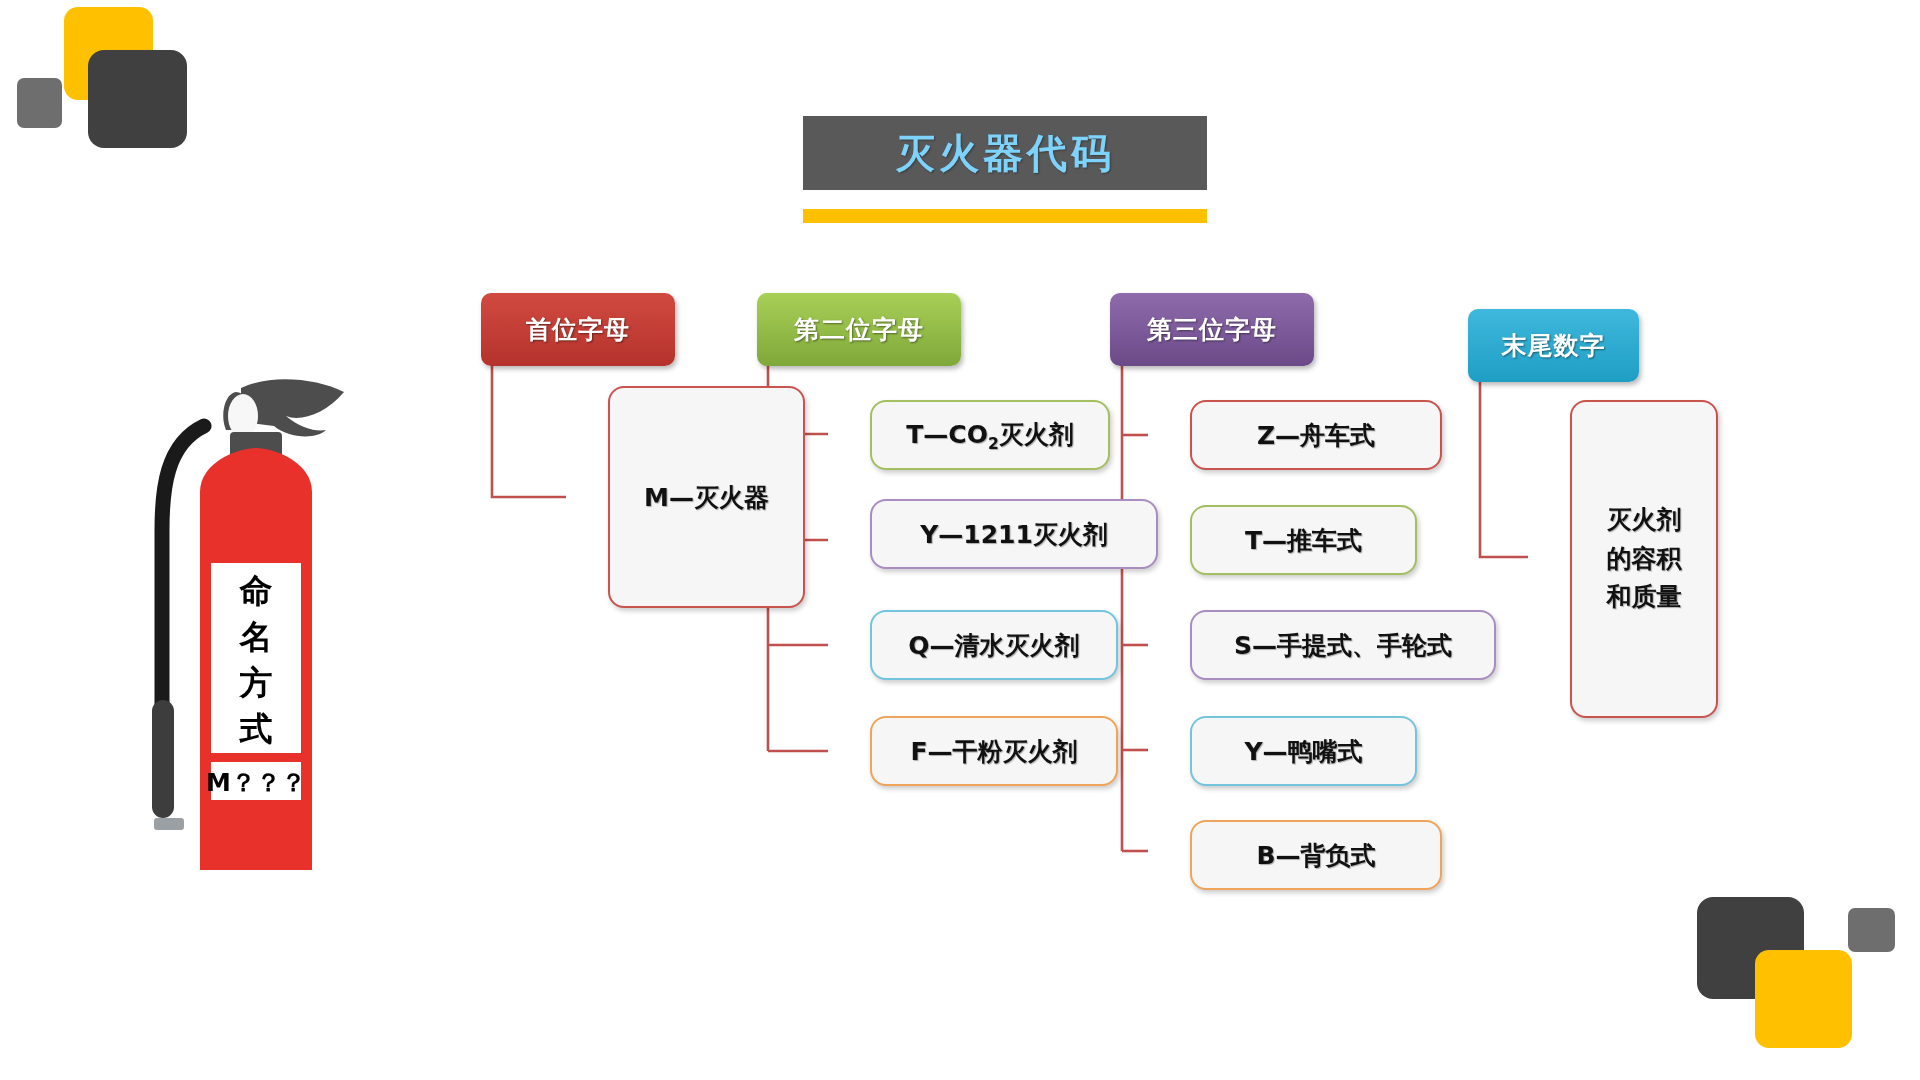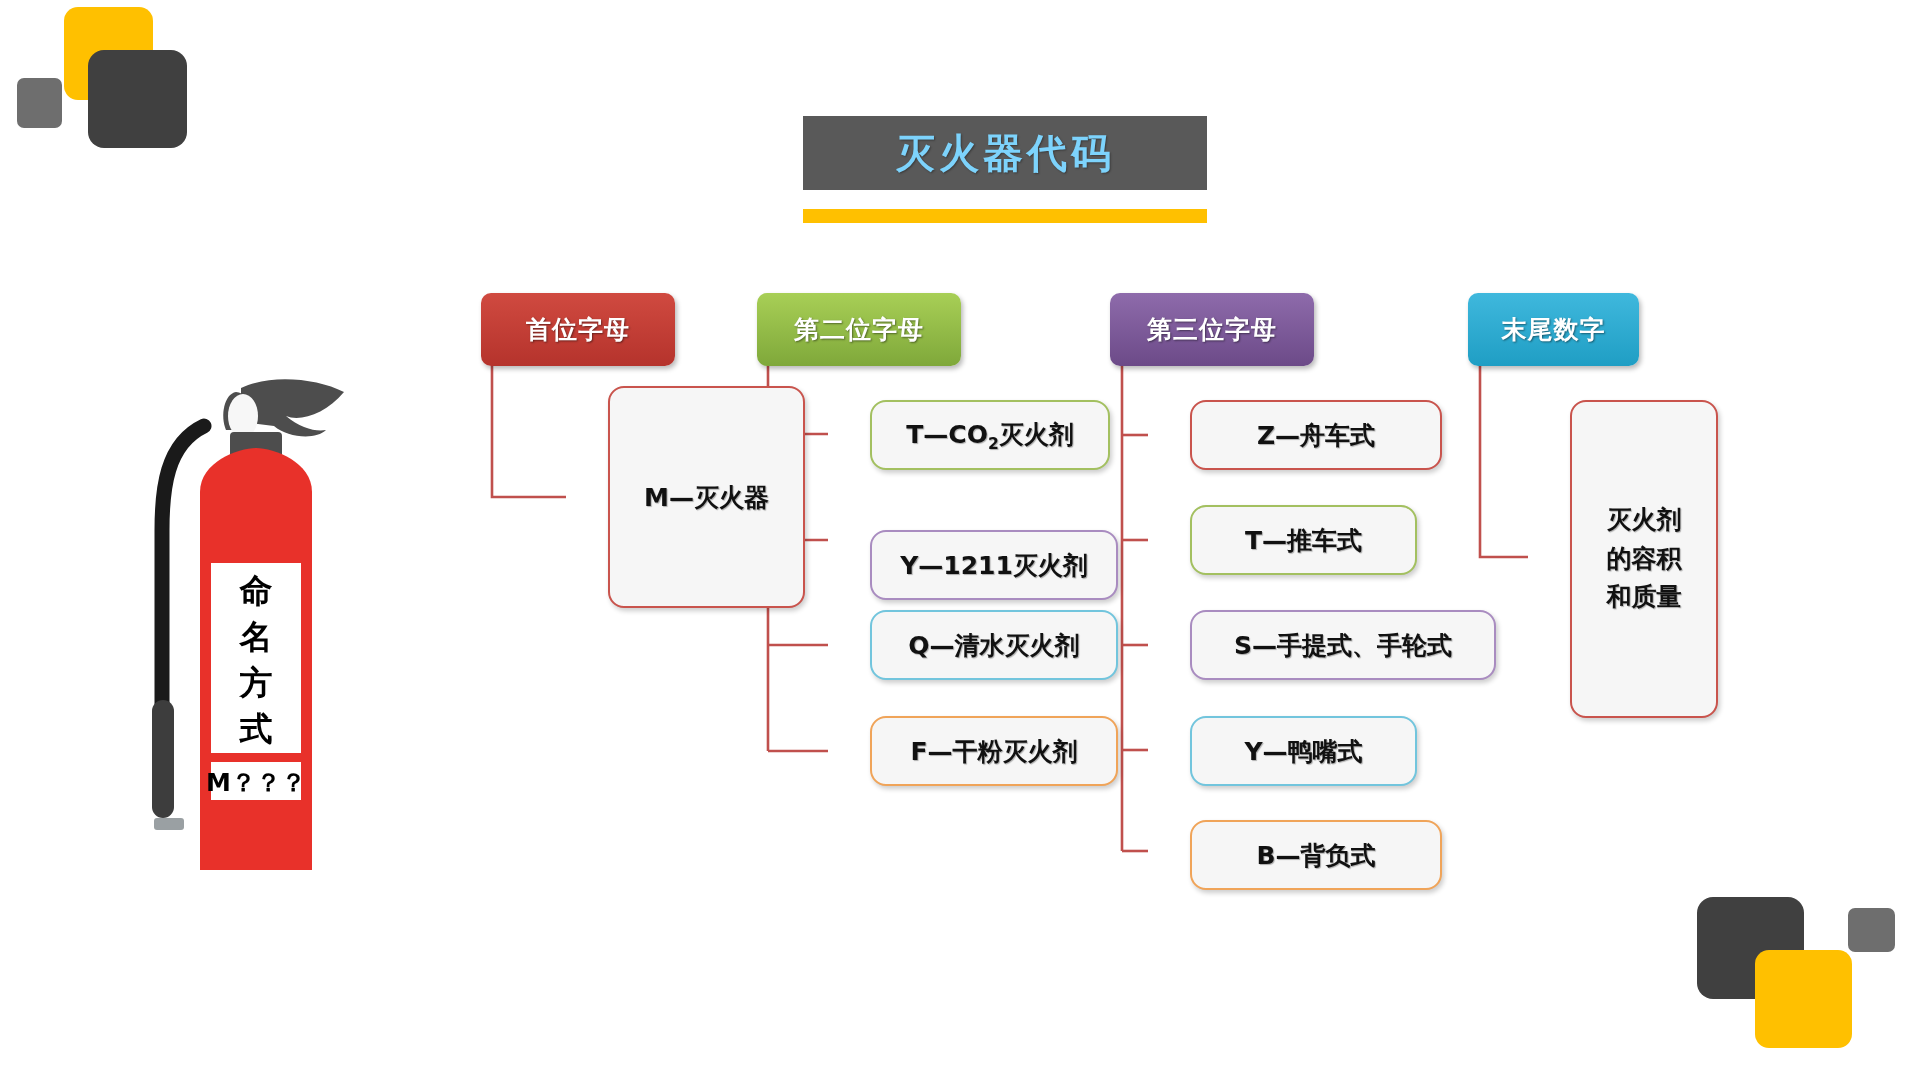--- a/index.html
+++ b/index.html
@@ -49,21 +49,21 @@
     position:absolute;border-radius:10px;display:flex;align-items:center;
     justify-content:center;color:#ffffff;font-weight:bold;font-size:25px;
     letter-spacing:1px;
     box-shadow:2px 3px 5px rgba(0,0,0,.28);
     text-shadow:1px 1px 2px rgba(0,0,0,.45);
     font-family:"DejaVu Sans","Liberation Sans",sans-serif;
   }
   .pill-red{background:linear-gradient(180deg,#d04a40 0%,#b5332c 100%);}
   .pill-green{background:linear-gradient(180deg,#a8cf56 0%,#7fa83a 100%);}
   .pill-purple{background:linear-gradient(180deg,#8e6bab 0%,#6c4a88 100%);}
-  .pill-cyan{background:linear-gradient(180deg,#3fb8dd 0%,#1f9ec4 100%);}
+  .pill-cyan{background:linear-gradient(180deg,#3fb8dd 0%,#1f9ec4 100%);margin-top:16px;}
 
   .node{
     position:absolute;background:#f6f6f6;border:2px solid #c9544d;border-radius:16px;
     display:flex;align-items:center;justify-content:center;
     color:#111111;font-weight:bold;font-size:25px;
     box-shadow:2px 3px 5px rgba(0,0,0,.20);
     text-shadow:1px 1px 1px rgba(0,0,0,.30);
     box-sizing:border-box;text-align:center;
     font-family:"DejaVu Sans","Liberation Sans",sans-serif;
     margin-left:42px;
@@ -154,21 +154,21 @@
     <div class="node b-red" style="left:566px;top:386px;width:197px;height:222px;">
       <span>M—灭火器</span>
     </div>
 
     <div class="pill pill-green" style="left:757px;top:293px;width:204px;height:73px;">
       <span>第二位字母</span>
     </div>
     <div class="node b-green" style="left:828px;top:400px;width:240px;height:70px;">
       <span>T—CO<sub>2</sub>灭火剂</span>
     </div>
-    <div class="node b-purple" style="left:828px;top:530px;width:248px;height:70px;">
+    <div class="node b-purple" style="left:828px;top:499px;width:288px;height:70px;">
       <span>Y—1211灭火剂</span>
     </div>
     <div class="node b-orange" style="left:828px;top:716px;width:248px;height:70px;">
       <span>F—干粉灭火剂</span>
     </div>
     <div class="node b-cyan" style="left:828px;top:610px;width:248px;height:70px;">
       <span>Q—清水灭火剂</span>
     </div>
 
     <div class="pill pill-purple" style="left:1110px;top:293px;width:204px;height:73px;">

